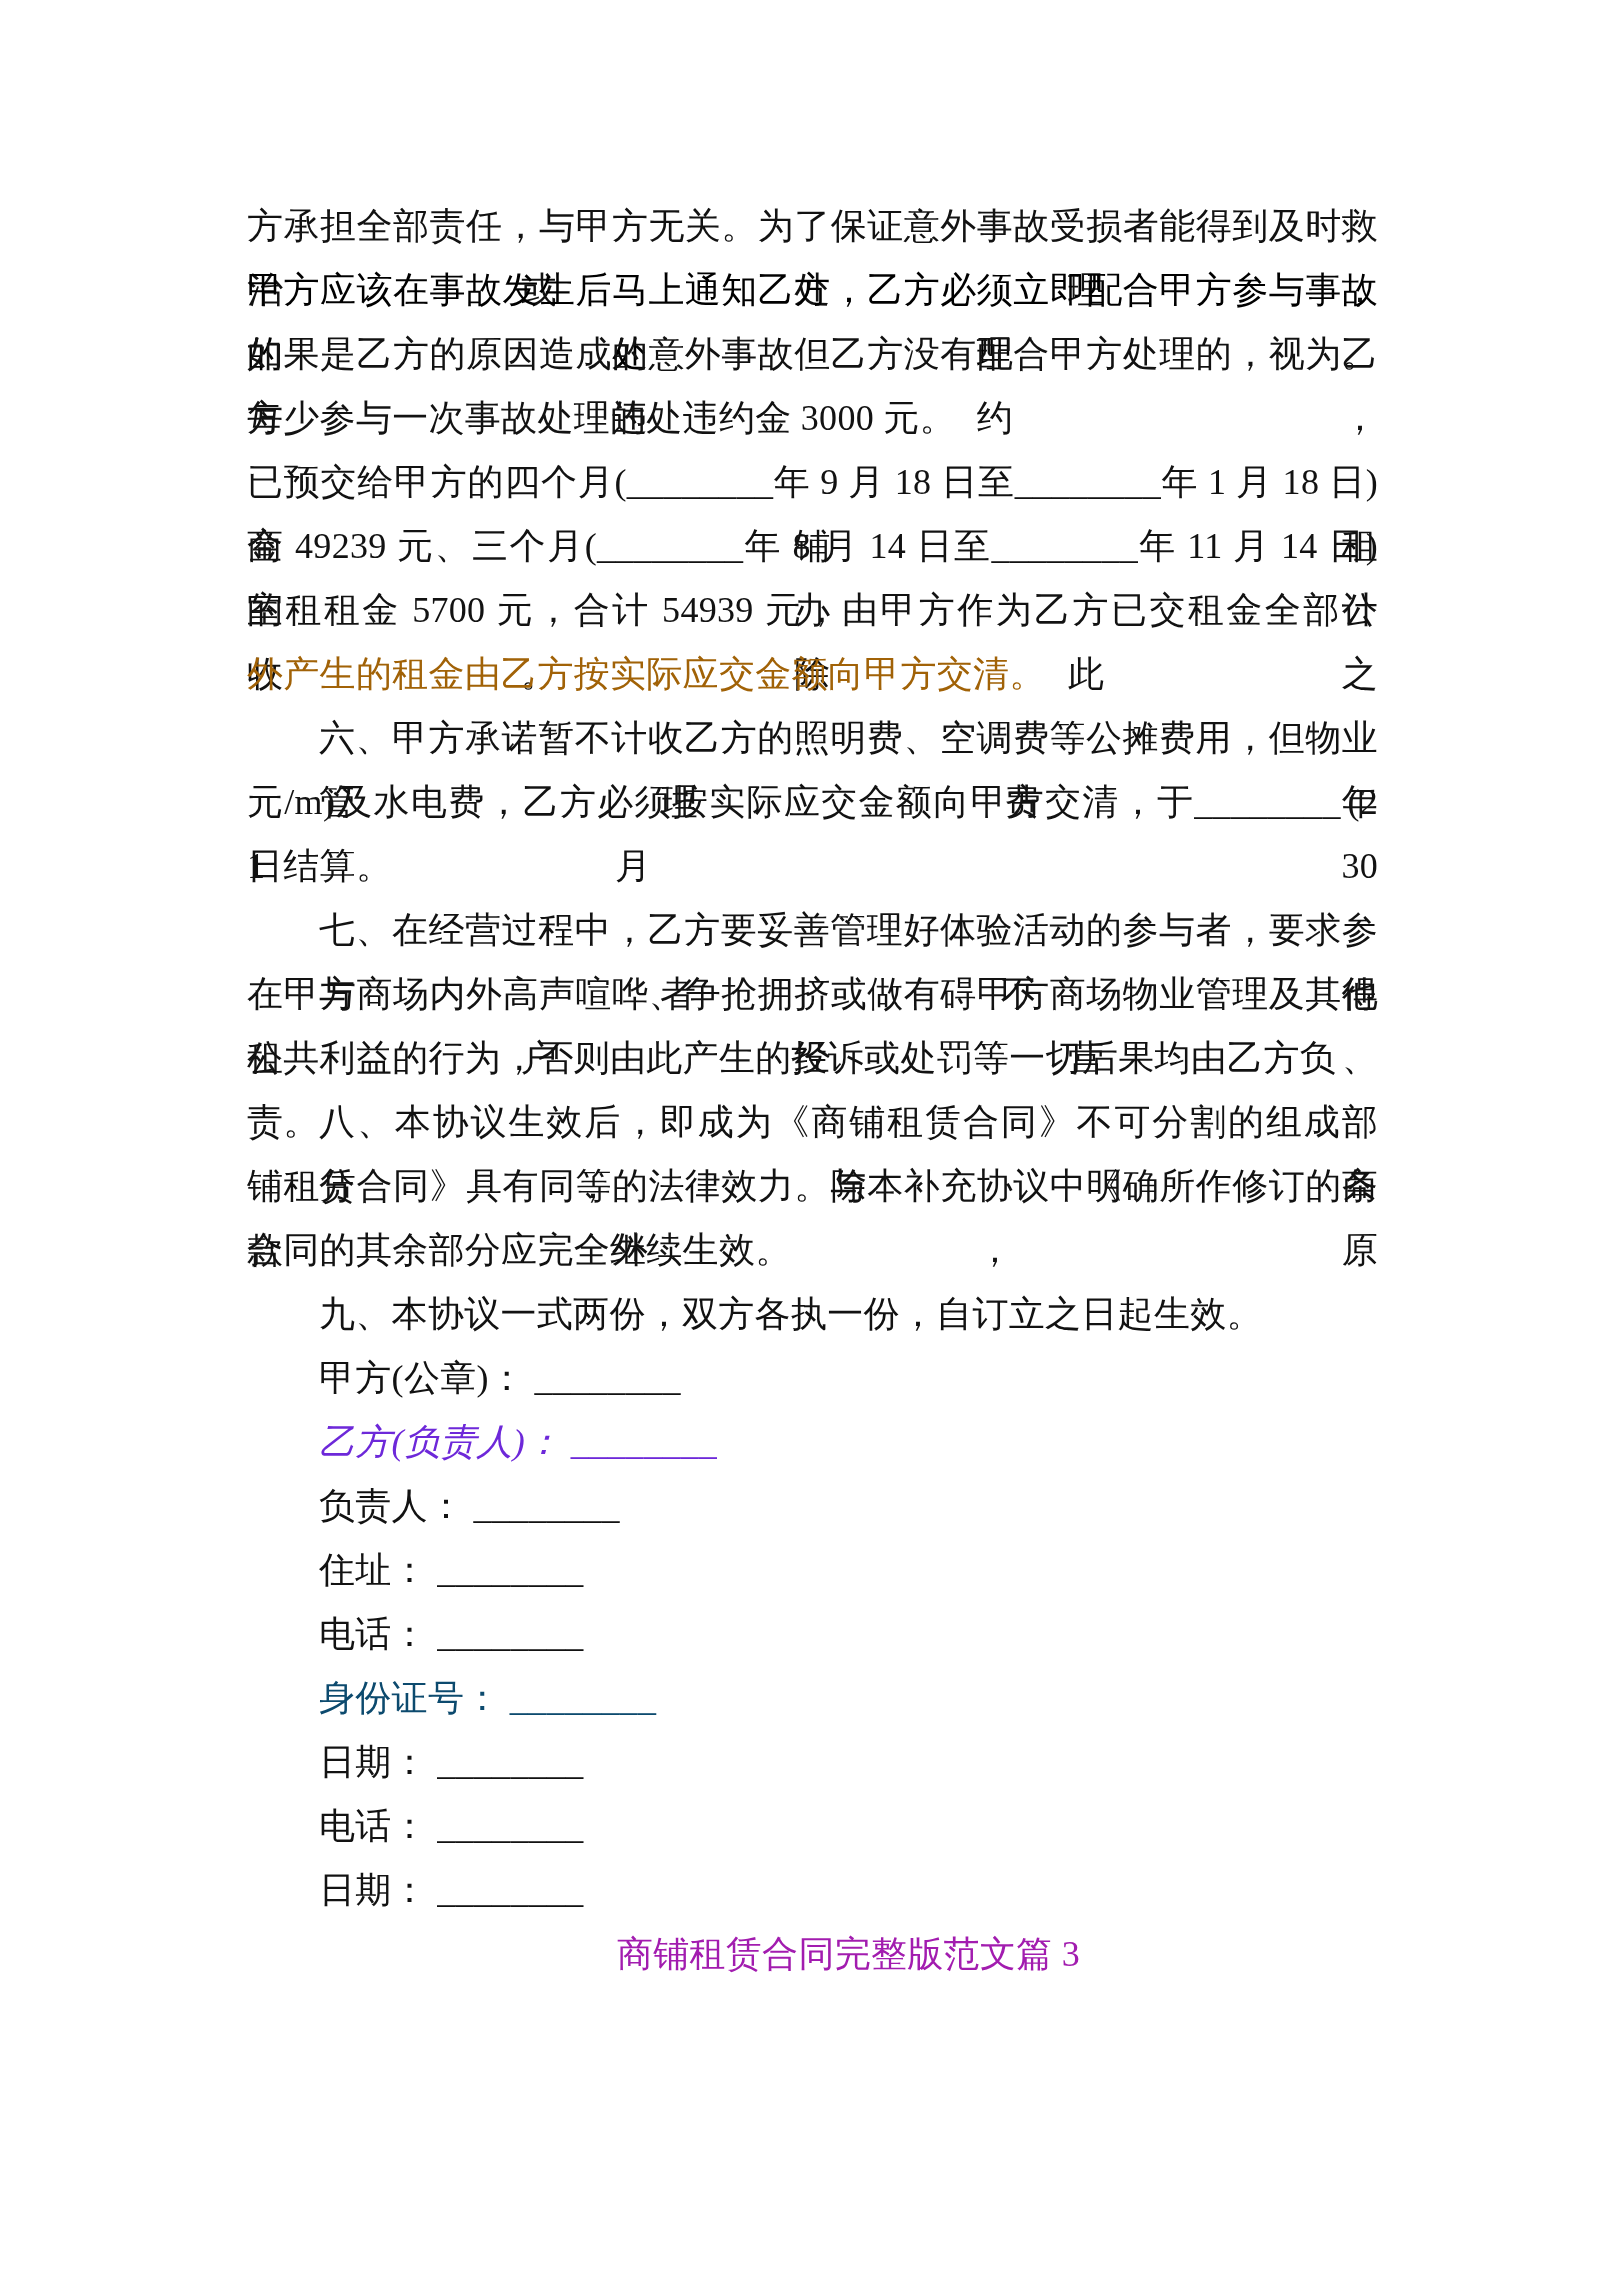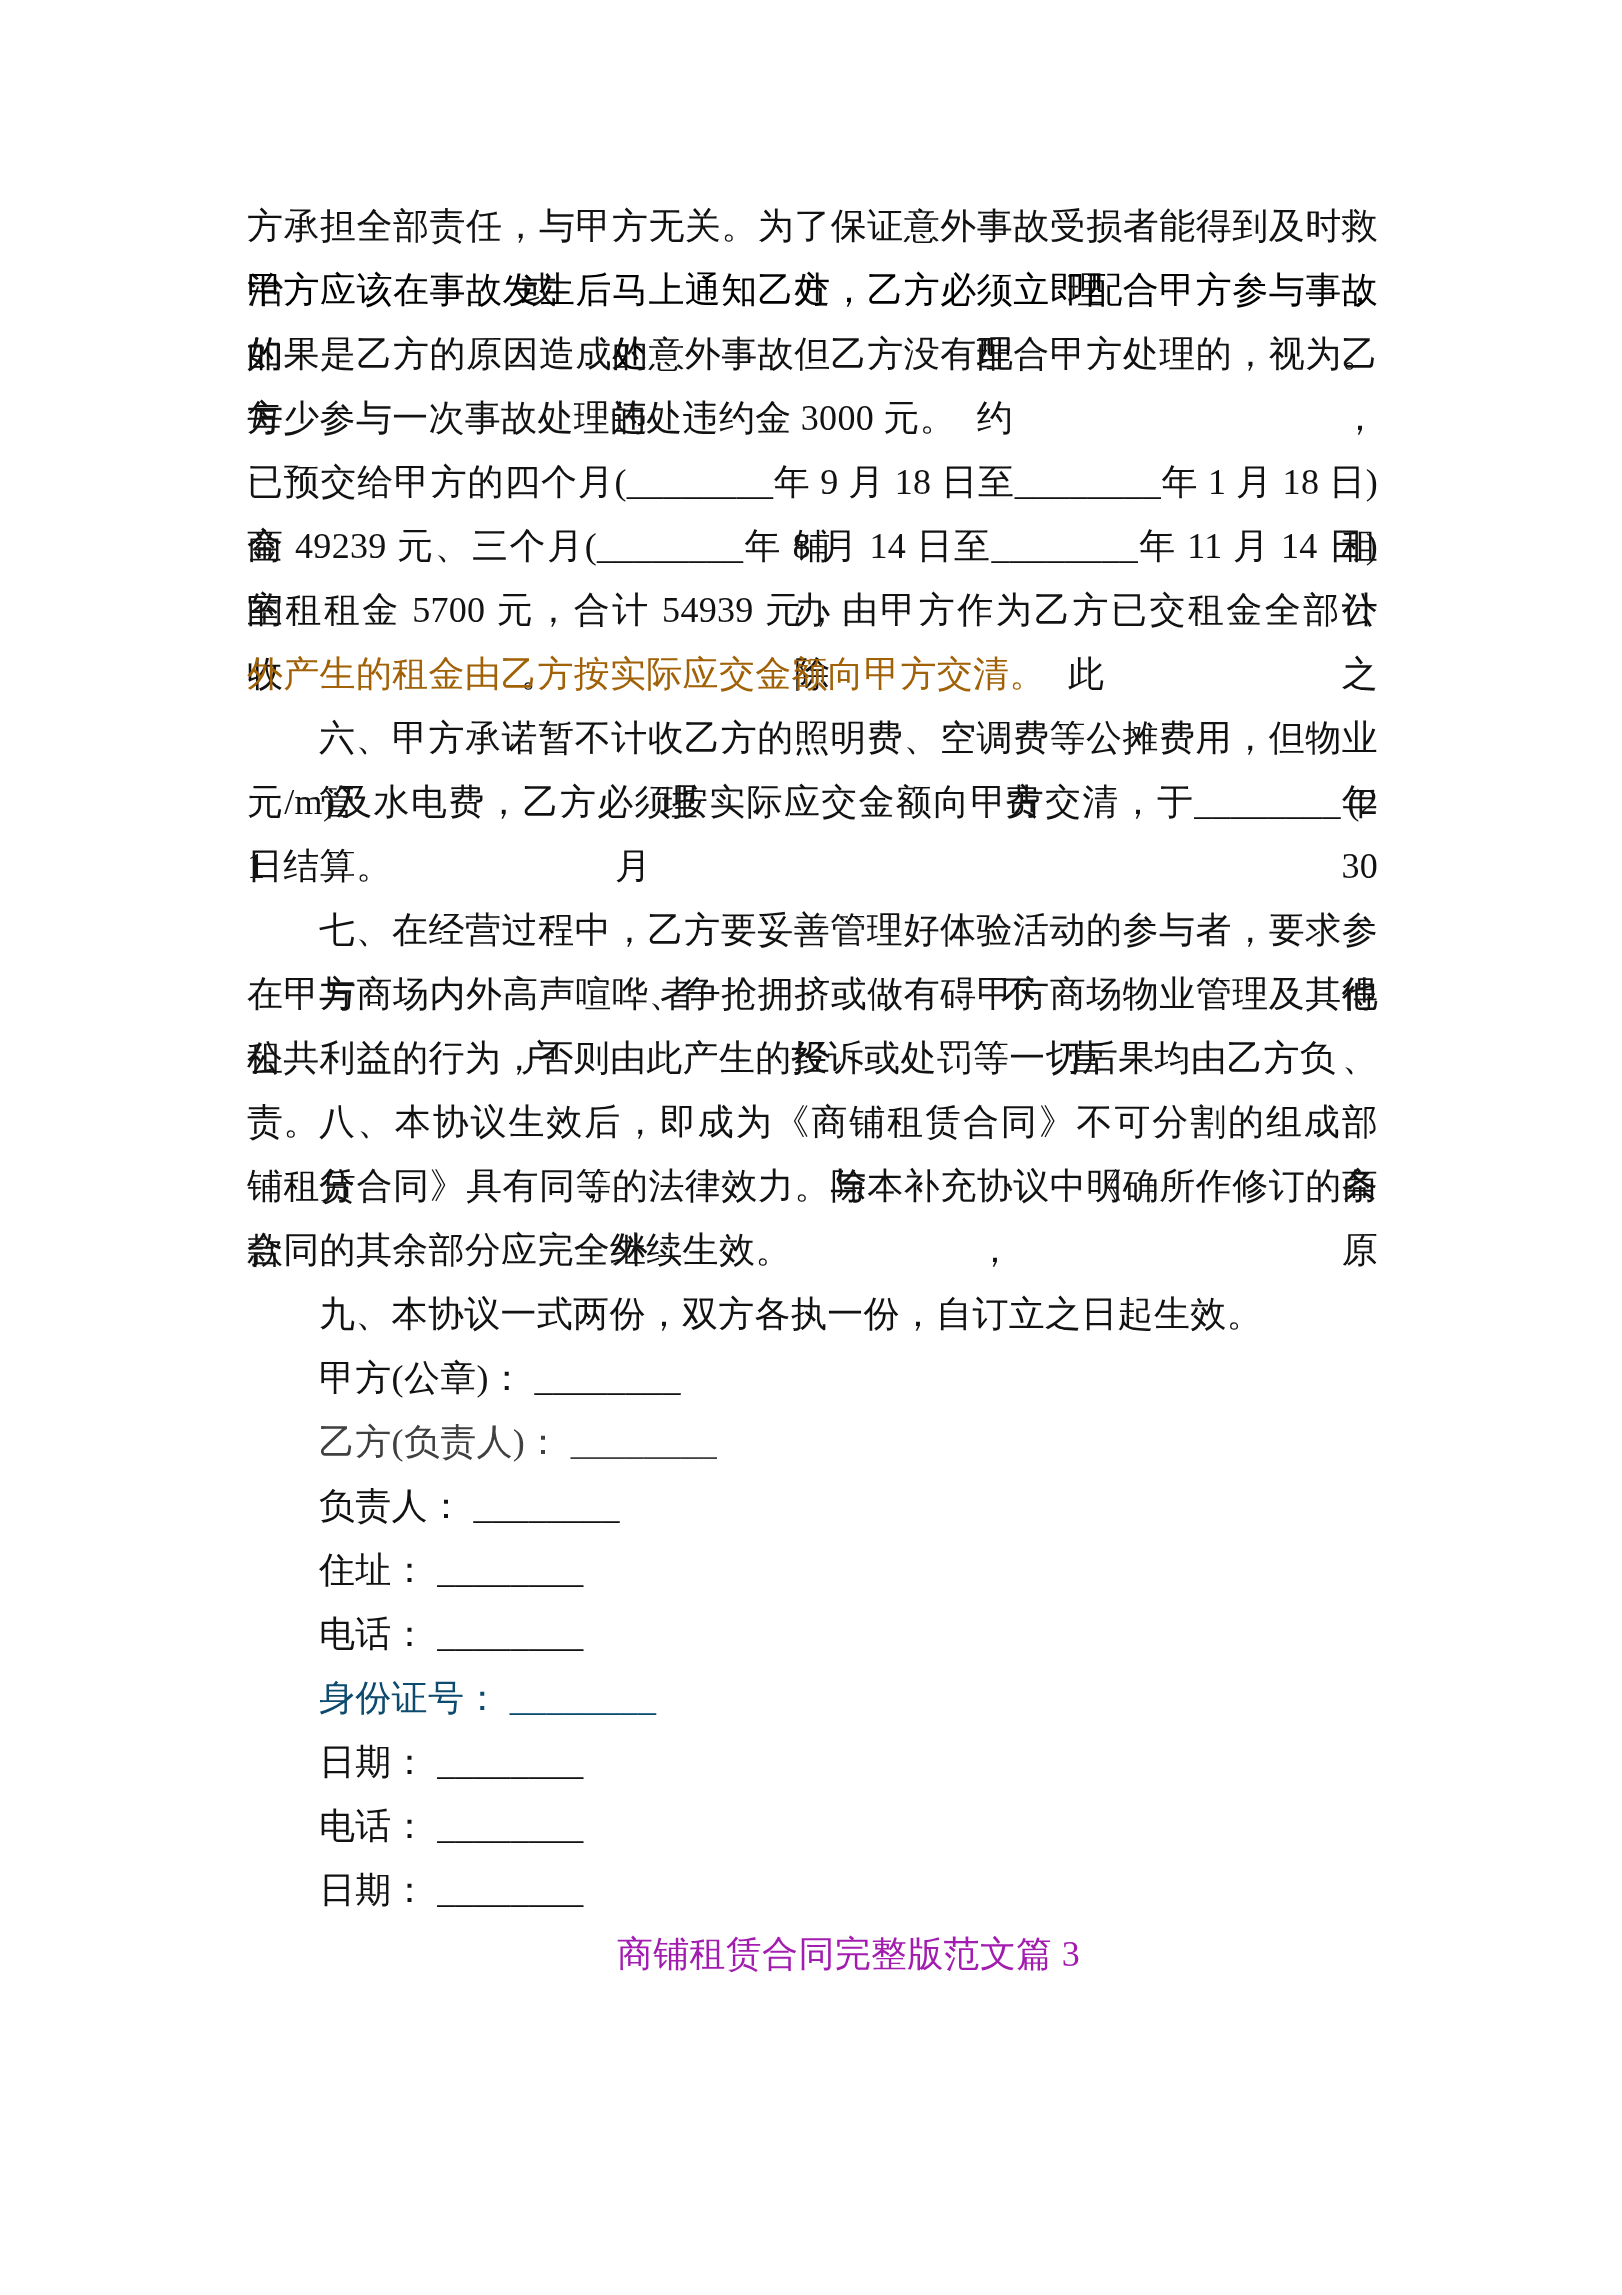--- a/index.html
+++ b/index.html
@@ -63,21 +63,21 @@
       <div class="line just" style="color: rgb(18, 18, 18);">元/m)及水电费，乙方必须按实际应交金额向甲方交清，于________年 1 月 30</div>
       <div class="line" style="color: rgb(18, 18, 18);">日结算。</div>
       <div class="line indent just" style="color: rgb(18, 18, 18);">七、在经营过程中，乙方要妥善管理好体验活动的参与者，要求参与者不得</div>
       <div class="line just" style="color: rgb(18, 18, 18);">在甲方商场内外高声喧哗、争抢拥挤或做有碍甲方商场物业管理及其他租户经营、</div>
       <div class="line" style="color: rgb(18, 18, 18);">公共利益的行为，否则由此产生的投诉或处罚等一切后果均由乙方负责。</div>
       <div class="line indent just" style="color: rgb(18, 18, 18);">八、本协议生效后，即成为《商铺租赁合同》不可分割的组成部分，与《商</div>
       <div class="line just" style="color: rgb(18, 18, 18);">铺租赁合同》具有同等的法律效力。除本补充协议中明确所作修订的条款外，原</div>
       <div class="line" style="color: rgb(18, 18, 18);">合同的其余部分应完全继续生效。</div>
       <div class="line indent" style="color: rgb(18, 18, 18);">九、本协议一式两份，双方各执一份，自订立之日起生效。</div>
       <div class="line indent" style="color: rgb(18, 18, 18);">甲方(公章)： ________</div>
-      <div class="line indent" style="color: #404040;">乙方(负责人)： ________</div>
+      <div class="line indent" style="color: #6d28d9; font-style: italic;">乙方(负责人)： ________</div>
       <div class="line indent" style="color: rgb(18, 18, 18);">负责人： ________</div>
       <div class="line indent" style="color: rgb(18, 18, 18);">住址： ________</div>
       <div class="line indent" style="color: rgb(18, 18, 18);">电话： ________</div>
       <div class="line indent" style="color: #0c4a6e;">身份证号： ________</div>
       <div class="line indent" style="color: rgb(18, 18, 18);">日期： ________</div>
       <div class="line indent" style="color: rgb(18, 18, 18);">电话： ________</div>
       <div class="line indent" style="color: rgb(18, 18, 18);">日期： ________</div>
       <div class="line indent" style="color: #a21caf; text-align: center;">商铺租赁合同完整版范文篇 3</div>
     </div>
 </div>

